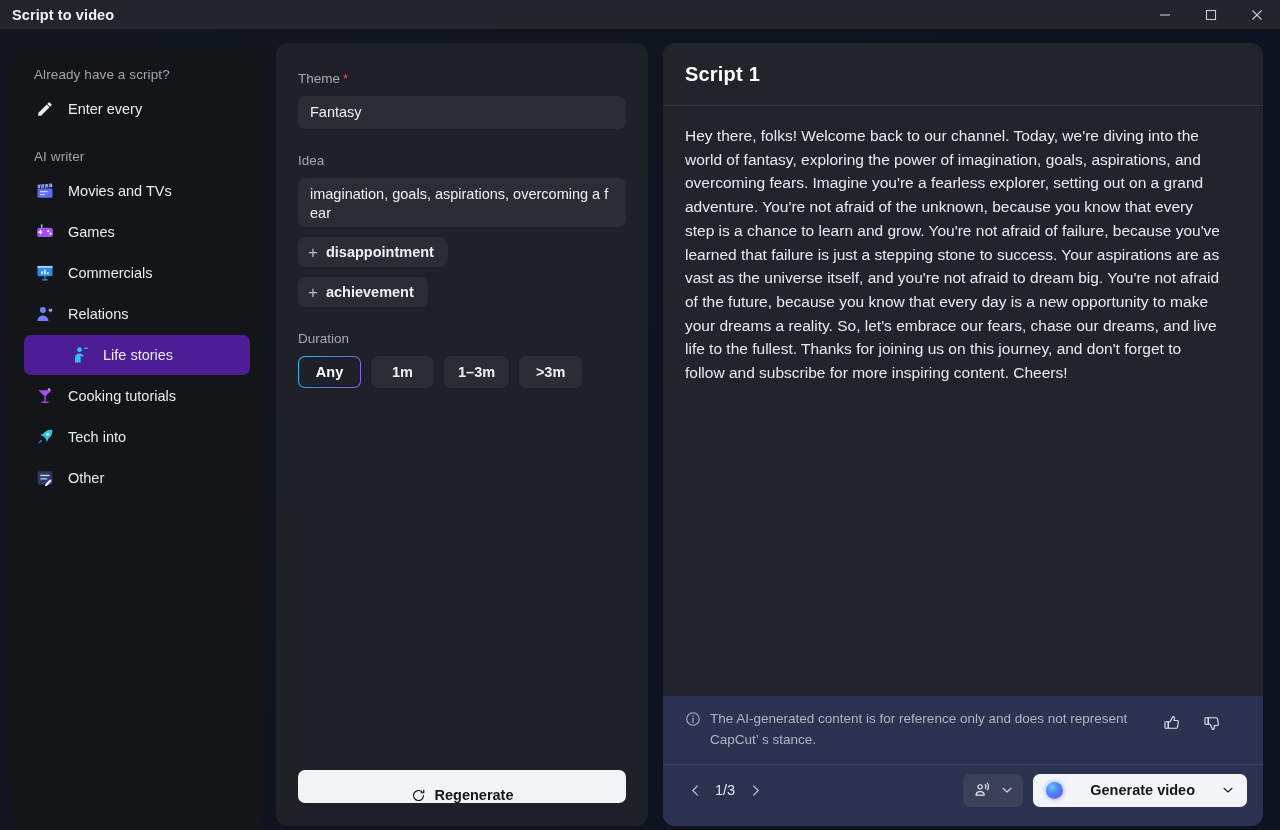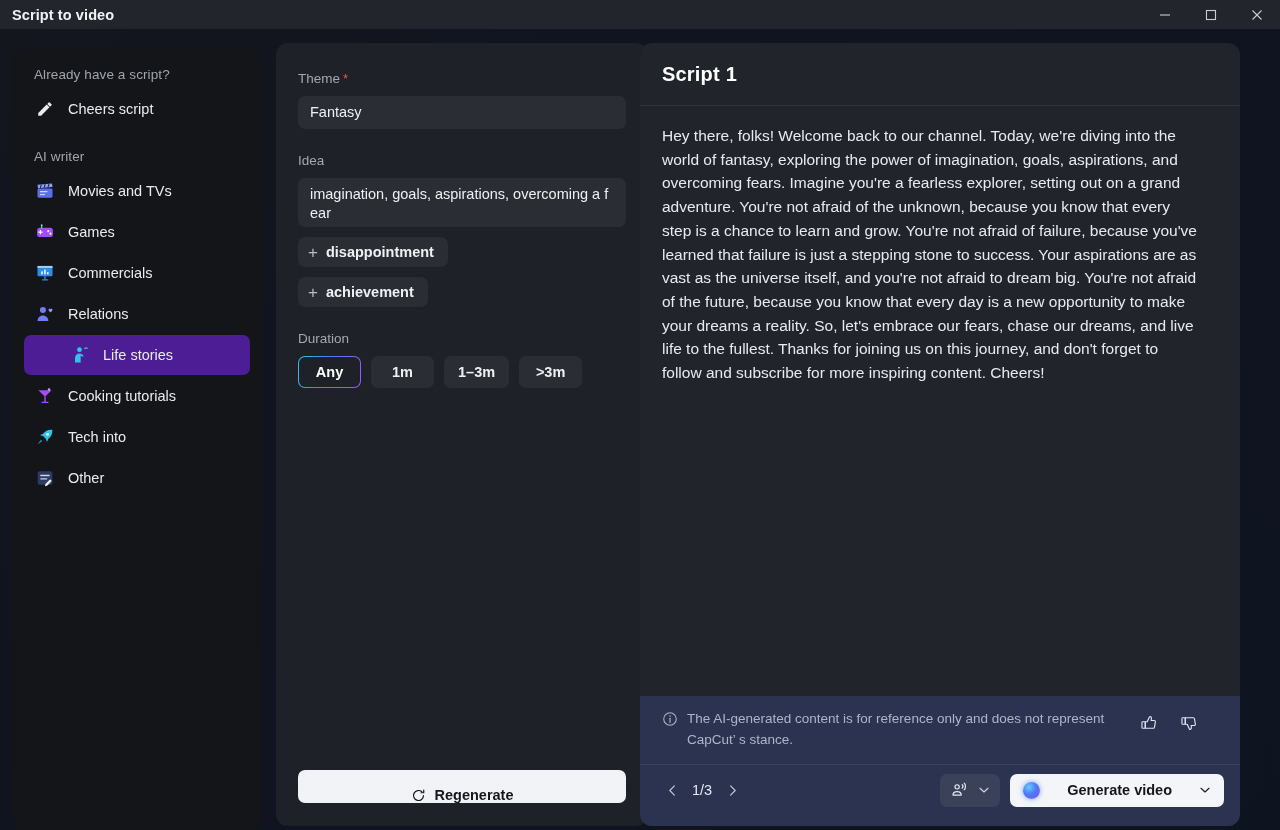--- a/index.html
+++ b/index.html
@@ -161,21 +161,21 @@
     border: none; border-radius: 7px;
     display: flex; align-items: flex-end; justify-content: center;
     gap: 9px;
     cursor: pointer;
   }
   .regen .rtxt { font-size: 14.5px; font-weight: bold; color: #15171c; }
 
   
   .scriptpanel {
     position: absolute;
-    left: 640px; top: 14px;
+    left: 663px; top: 14px;
     width: 600px; height: 783px;
     background: #21252b;
     border-radius: 12px;
     overflow: hidden;
     display: flex; flex-direction: column;
   }
   .sp-header {
     height: 63px; flex: 0 0 63px;
     display: flex; align-items: center;
     padding: 0 22px;
@@ -286,21 +286,21 @@
 
       <div class="side-head">Already have a script?</div>
 
       <div class="side-item">
         <span class="ico">
           <svg width="18" height="18" viewBox="0 0 24 24">
             <path d="M3 17.2V21h3.8L18 9.8 14.2 6 3 17.2z" fill="#e9ebef"></path>
             <path d="M20.7 7.1a1 1 0 0 0 0-1.4l-2.4-2.4a1 1 0 0 0-1.4 0L15 5.2 18.8 9l1.9-1.9z" fill="#e9ebef"></path>
           </svg>
         </span>
-        <span class="lbl">Cheers script</span>
+        <span class="lbl">Enter every</span>
       </div>
 
       <div class="side-gap"></div>
 
       <div class="side-head">AI writer</div>
 
       <div class="side-item">
         <span class="ico">
           <svg width="20" height="20" viewBox="0 0 24 24">
             <rect x="3" y="9" width="18" height="11" rx="1.6" fill="#5b6ef0"></rect>

